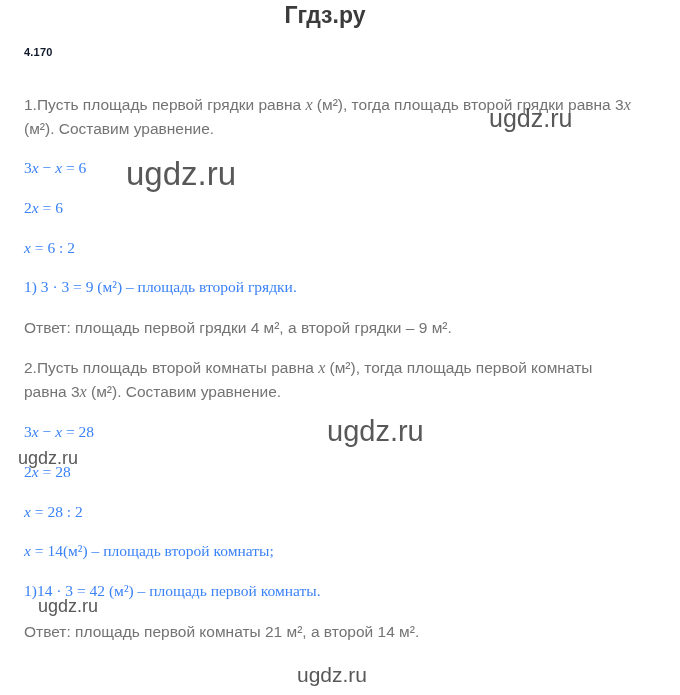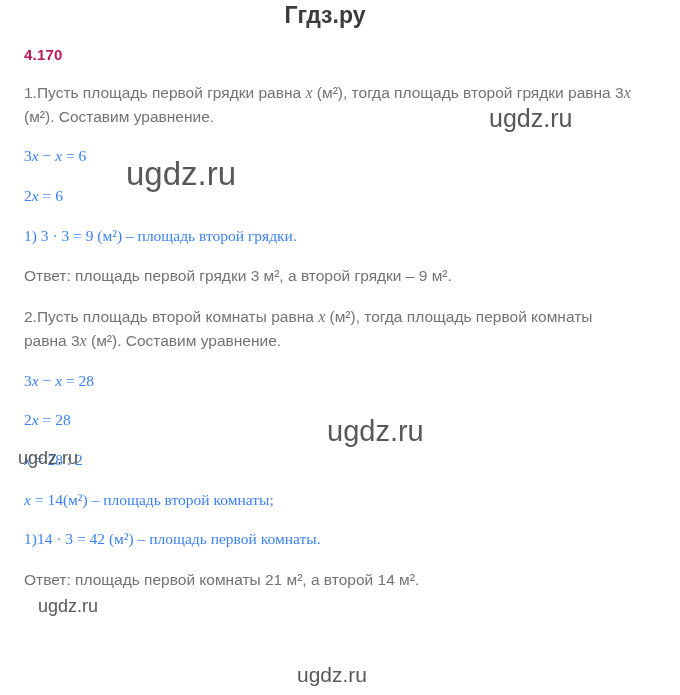--- a/index.html
+++ b/index.html
@@ -31,24 +31,24 @@
     color: #3b3b3b;
     letter-spacing: 0px;
   }
   .content {
     position: absolute;
     top: 46px;
     left: 24px;
     width: 610px;
   }
   .task-number {
-    font-size: 15px;
+    font-size: 11px;
     font-weight: bold;
-    color: #be185d;
-    margin: 0 0 18px 0;
+    color: #0f172a;
+    margin: 0 0 35px 0;
     letter-spacing: 0.2px;
   }
   .para {
     font-size: 15.5px;
     line-height: 1.5;
     margin: 0 0 17px 0;
     color: #737373;
   }
   .math {
     font-size: 15.5px;
@@ -92,23 +92,24 @@
   <div class="top-logo">Ггдз.ру</div>
 
   <div class="content">
 
     <div class="task-number">4.170</div>
 
     <p class="para">1.Пусть площадь первой грядки равна <span class="math-var">x</span> (м²), тогда площадь второй грядки равна 3<span class="math-var">x</span> (м²). Составим уравнение.</p>
 
     <p class="math">3<span class="math-var">x</span> − <span class="math-var">x</span> = 6</p>
     <p class="math">2<span class="math-var">x</span> = 6</p>
+    <p class="math"><span class="math-var">x</span> = 6 : 2</p>
     <p class="math">1) 3 · 3 = 9 (м²) – площадь второй грядки.</p>
 
-    <p class="para">Ответ: площадь первой грядки 3 м², а второй грядки – 9 м².</p>
+    <p class="para">Ответ: площадь первой грядки 4 м², а второй грядки – 9 м².</p>
 
     <p class="para">2.Пусть площадь второй комнаты равна <span class="math-var">x</span> (м²), тогда площадь первой комнаты равна 3<span class="math-var">x</span> (м²). Составим уравнение.</p>
 
     <p class="math tight">3<span class="math-var">x</span> − <span class="math-var">x</span> = 28</p>
     <p class="math">2<span class="math-var">x</span> = 28</p>
     <p class="math"><span class="math-var">x</span> = 28 : 2</p>
     <p class="math"><span class="math-var">x</span> = 14(м²) – площадь второй комнаты;</p>
     <p class="math">1)14 · 3 = 42 (м²) – площадь первой комнаты.</p>
 
     <p class="para">Ответ: площадь первой комнаты 21 м², а второй 14 м².</p>

